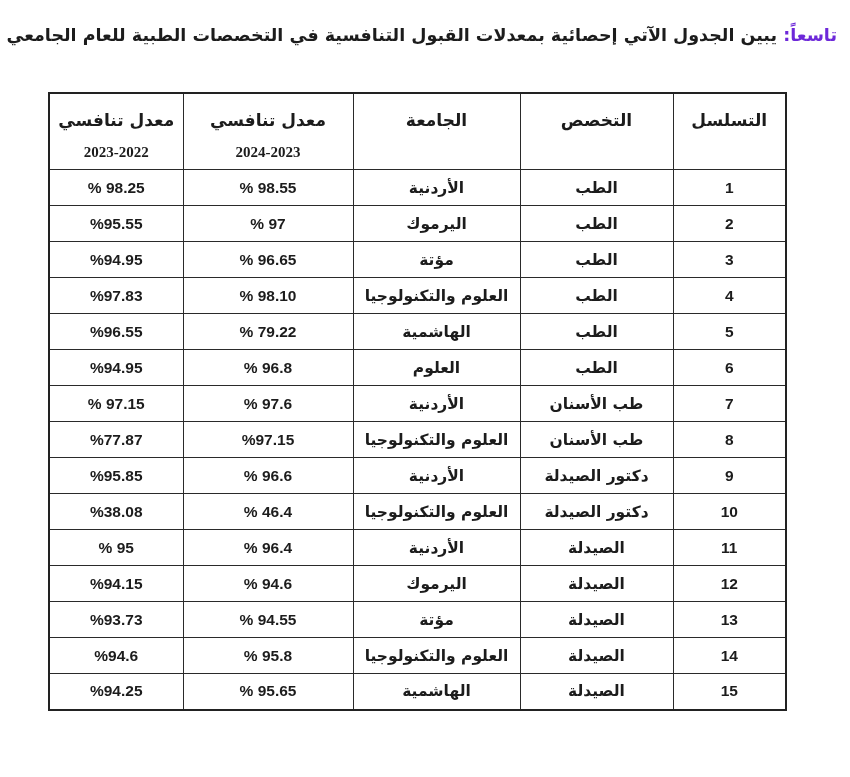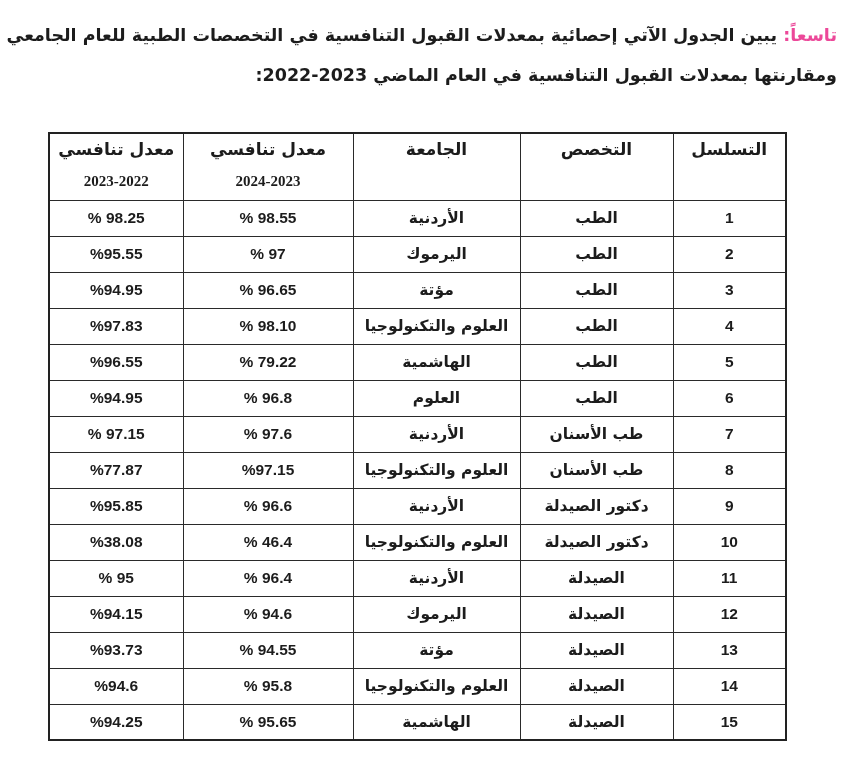--- a/index.html
+++ b/index.html
@@ -35,21 +35,21 @@
     border: 2.2px solid #222222;
   }
   table.rates th, table.rates td {
     border: 1.7px solid #2a2a2a;
     text-align: center;
     overflow: hidden;
   }
   table.rates th {
     height: 67px;
     vertical-align: top;
-    padding-top: 0;
+    padding-top: 11px;
     font-size: 17px;
     font-weight: bold;
     line-height: 30px;
   }
   table.rates td {
     height: 36px;
     vertical-align: middle;
     font-size: 15.5px;
     font-weight: bold;
   }
@@ -65,23 +65,22 @@
     font-size: 16px;
   }
 </style>
 </head>
 <body>
 
 <div class="page">
 
   <div class="heading">
     <div class="hline">
-      <span id="heading-prefix" style="color: #ec4899;">تاسعاً:</span><span> يبين الجدول الآتي إحصائية بمعدلات القبول التنافسية في التخصصات الطبية للعام الجامعي 2024-2023</span>
+      <span id="heading-prefix" style="color: #6d28d9;">تاسعاً:</span><span> يبين الجدول الآتي إحصائية بمعدلات القبول التنافسية في التخصصات الطبية للعام الجامعي 2024-2023</span>
     </div>
-    <div class="hline">ومقارنتها بمعدلات القبول التنافسية في العام الماضي 2023-2022:</div>
   </div>
 
   <div class="table-wrap">
     <table class="rates">
       <colgroup>
         <col style="width:113px">
         <col style="width:153px">
         <col style="width:167px">
         <col style="width:170px">
         <col style="width:134px">

